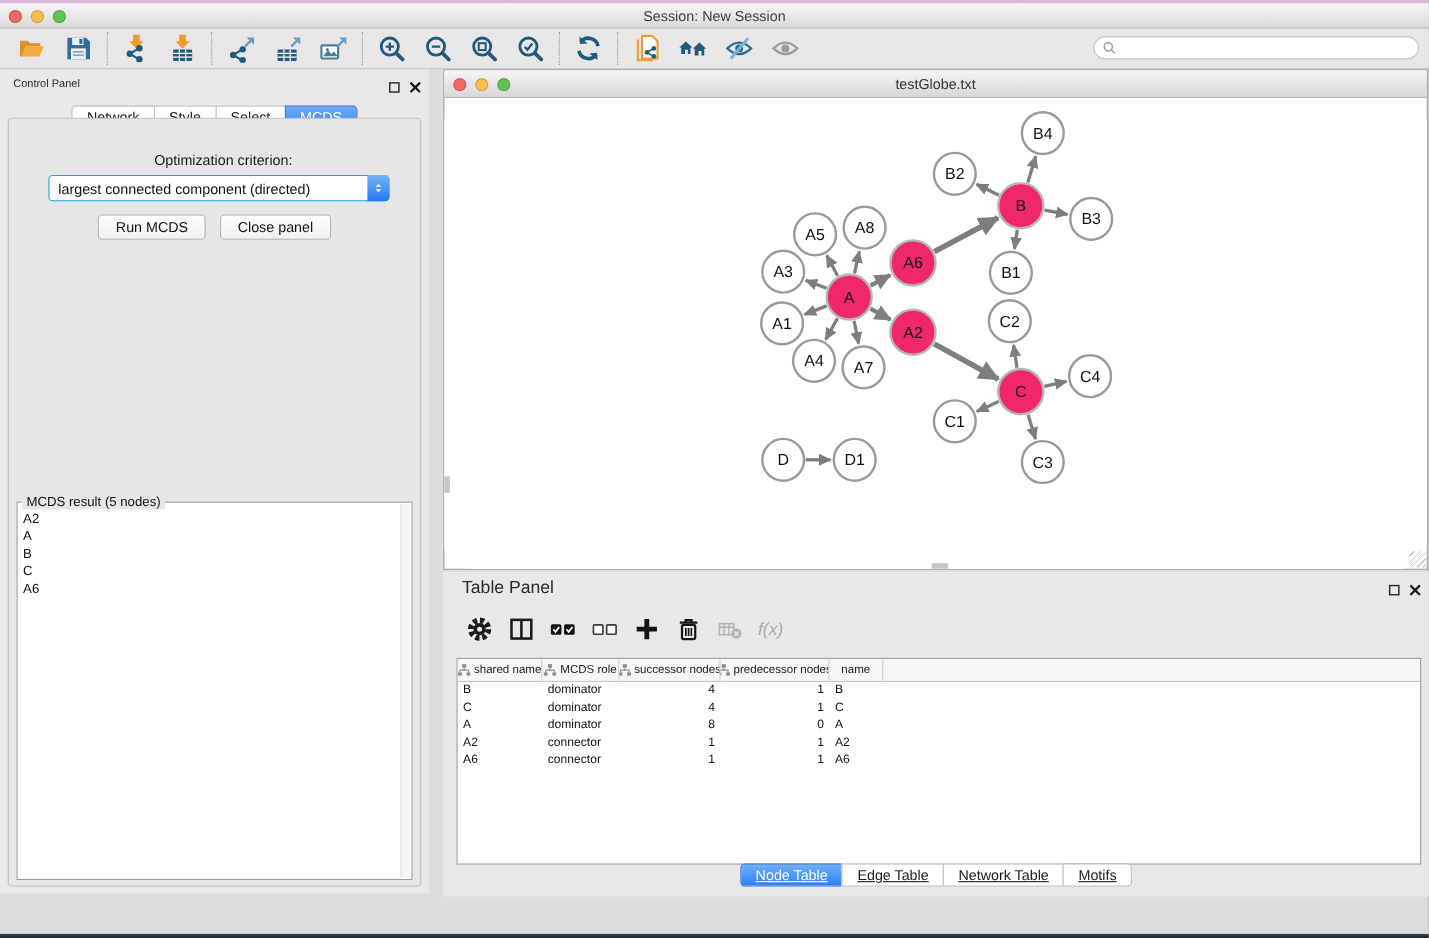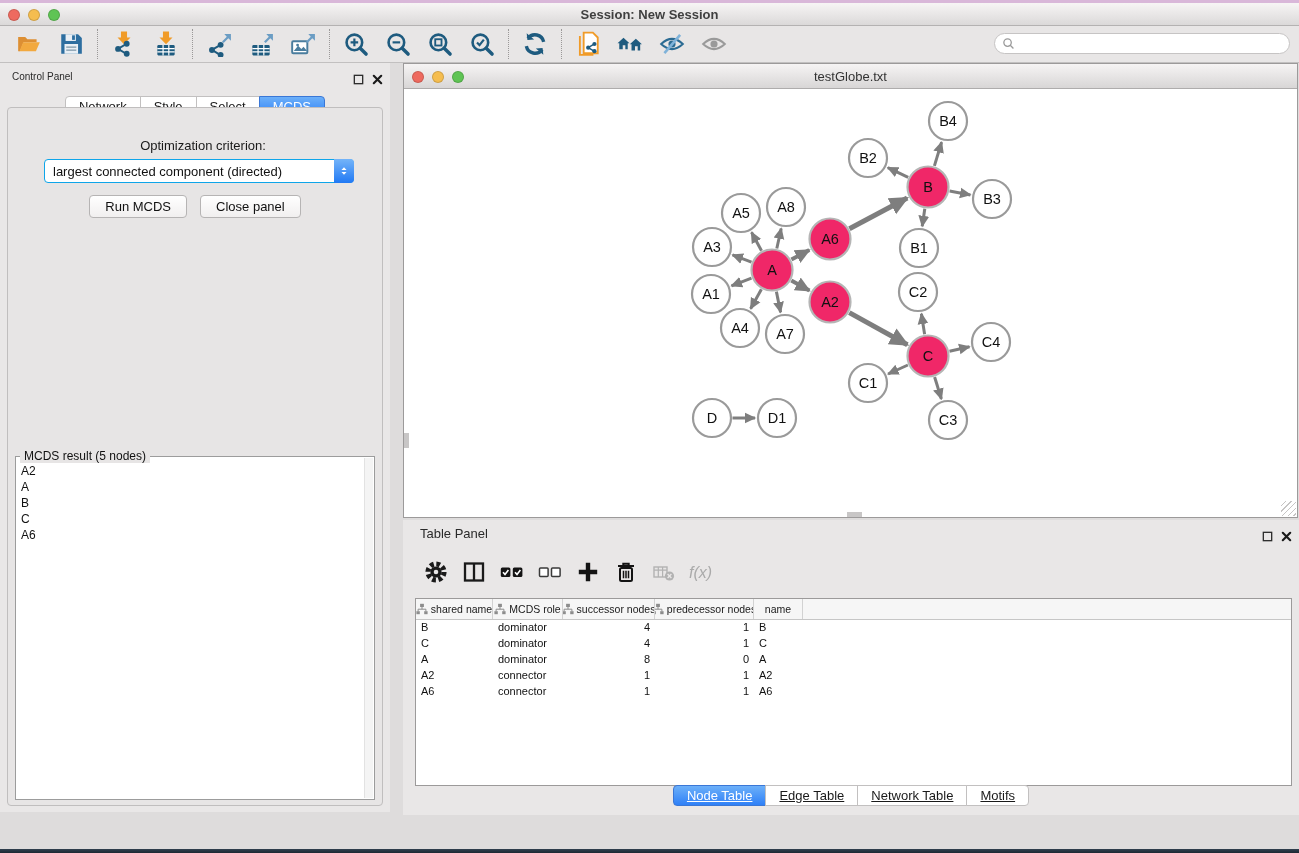--- a/index.html
+++ b/index.html
@@ -1,21 +1,21 @@
 <!DOCTYPE html>
 <html><head>
 <meta charset="utf-8">
 <style>
   html,body{margin:0;padding:0;background:#555;}
   *{box-sizing:border-box;font-family:"Liberation Sans","DejaVu Sans",sans-serif;}
   .app{position:relative;width:1299px;height:853px;background:#dedcdc;overflow:hidden;margin:0 auto;}
 
   
   .top-strip{position:absolute;left:0;top:0;width:100%;height:3px;background:#d9b7d9;}
-  .titlebar{position:absolute;left:0;top:3px;width:100%;height:23px;background:linear-gradient(#f7f5f5,#dbd9d9);border-bottom:1px solid #b4b2b2;font-weight:bold;}
+  .titlebar{position:absolute;left:0;top:3px;width:100%;height:23px;background:linear-gradient(#f7f5f5,#dbd9d9);border-bottom:1px solid #b4b2b2;}
   .lights{position:absolute;left:8px;top:6px;display:flex;gap:8px;}
   .tl{width:12px;height:12px;border-radius:50%;display:inline-block;border:1px solid rgba(0,0,0,.15);}
   .tl.red{background:#ee6a5f;} .tl.yel{background:#f5bd4f;} .tl.grn{background:#5fc454;}
   .tb-title{position:absolute;left:0;right:0;top:4px;text-align:center;font-size:13px;color:#3f3f3f;pointer-events:none;}
 
   
   .toolbar{position:absolute;left:0;top:26px;width:100%;height:37px;background:#e8e6e6;border-bottom:1px solid #c2c0c0;display:flex;align-items:center;padding-left:8px;}
   .tb-groups{display:flex;align-items:center;height:100%;}
   .tb-btn{width:42px;height:32px;border:none;background:transparent;display:flex;align-items:center;justify-content:center;padding:0;cursor:pointer;}
   .tb-sep{height:30px;border-left:1px dotted #9a9898;margin:0 5px;}
@@ -49,21 +49,21 @@
   .nw-titlebar{position:absolute;left:0;top:0;right:0;height:25px;background:linear-gradient(#f6f4f4,#d8d6d6);border-bottom:1px solid #aeacac;}
   .nw-title{position:absolute;left:0;right:0;top:5px;text-align:center;font-size:13px;color:#333;pointer-events:none;}
   .nw-canvas{position:absolute;left:0;top:26px;right:0;bottom:0;background:#fff;overflow:hidden;border-radius:22px;}
   .grip{position:absolute;right:1px;bottom:1px;width:15px;height:15px;background:
     repeating-linear-gradient(135deg,transparent 0 3px,#b8b6b6 3px 4px);opacity:.8;}
   .split-v{position:absolute;left:0;top:369px;width:5px;height:15px;background:#c8c6c6;}
   .split-h{position:absolute;left:443px;bottom:0;width:15px;height:5px;background:#c8c6c6;}
 
   
   .table-panel{position:absolute;left:403px;top:520px;width:896px;height:295px;background:#e9e7e7;}
-  .tp-title{position:absolute;left:17px;top:6px;font-size:13px;color:#2a2a2a;}
+  .tp-title{position:absolute;left:17px;top:6px;font-size:16px;color:#2a2a2a;}
   .tp-toolbar{position:absolute;left:19px;top:38px;display:flex;align-items:center;gap:11px;}
   .tp-btn{width:27px;height:27px;border:none;background:transparent;display:flex;align-items:center;justify-content:center;padding:0;cursor:pointer;}
   .tp-btn.disabled{cursor:default;text-align:right;}
   .tp-table{position:absolute;left:12px;right:7px;top:78px;height:188px;background:#fff;border:1px solid #9c9a9a;overflow:hidden;}
   .thead{display:flex;height:21px;background:#f6f6f6;border-bottom:1px solid #c6c6c6;}
   .th{display:flex;align-items:center;justify-content:center;gap:3px;font-size:10.5px;color:#1a1a1a;border-right:1px solid #d2d2d2;overflow:hidden;white-space:nowrap;cursor:pointer;}
   .trow{display:flex;height:16px;}
   .td{font-size:11px;color:#111;padding:1px 5px 0 5px;white-space:nowrap;overflow:hidden;}
   .td.right{text-align:right;}
   .tp-tabs{position:absolute;left:0;right:0;bottom:9px;display:flex;justify-content:center;}

